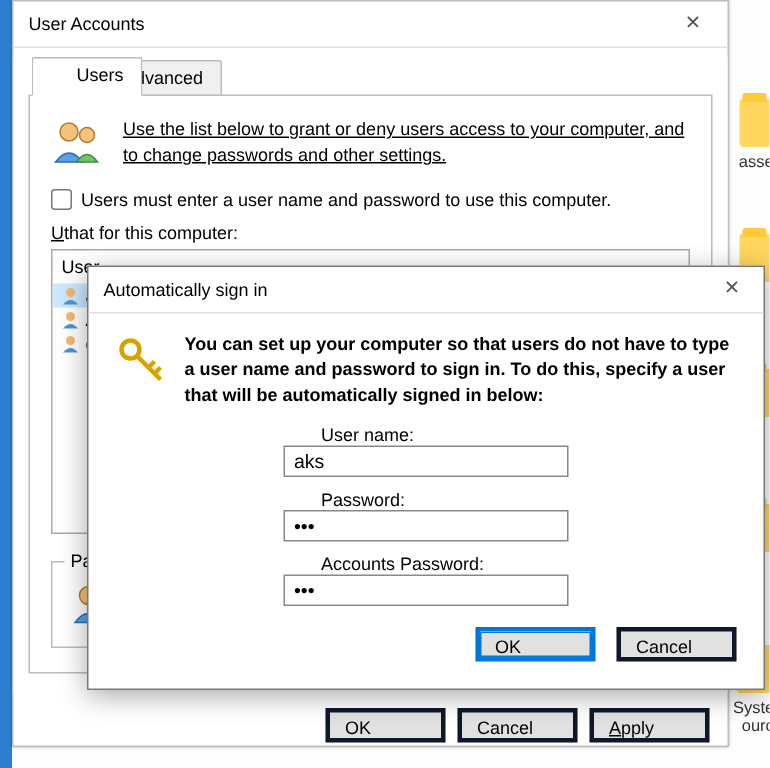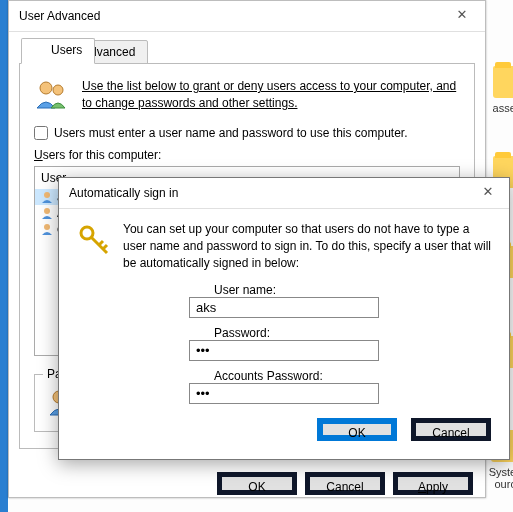--- a/index.html
+++ b/index.html
@@ -39,29 +39,29 @@
   .listbox-header { padding: 4px 6px; font-size: 12px; }
   .listbox-row { display: flex; align-items: center; gap: 3px; padding: 1px 5px; }
   .listbox-row.sel { background: #cce8ff; }
   .usericon { width: 14px; height: 14px; display: inline-block; }
 
   .pwbox { border: 1px solid #bbb; margin-top: 18px; padding: 12px 10px 14px; position: relative; background: #fff; }
   .pwbox-legend { position: absolute; top: -8px; left: 8px; background: #fff; padding: 0 4px; font-size: 12px; }
   .pwbox-body { display: flex; align-items: center; gap: 10px; }
 
   .ua-buttons { display: flex; justify-content: flex-end; gap: 8px; padding: 10px 12px 2px; }
-  .btn { min-width: 80px; height: 23px; border: 5px solid #0f172a; background: #e1e1e1; font-size: 12px; line-height: 21px; text-align: center; padding: 0 10px; cursor: default; }
+  .btn { min-width: 80px; height: 23px; border: 3px solid #0f172a; background: #e1e1e1; font-size: 12px; line-height: 21px; padding: 0 10px; cursor: default; }
   .btn.default { border-color: #0078d7; box-shadow: inset 0 0 0 1px #0078d7; }
   .btn.disabled { color: #a7a7a7; background: #f5f5f5; border-color: #d0d0d0; }
 
   
   .asi { position: absolute; left: 58px; top: 177px; width: 452px; border: 1px solid #777; background: #fff; box-shadow: 0 4px 18px rgba(0,0,0,.35); }
   .asi-titlebar { height: 30px; display: flex; align-items: center; padding: 0 4px 0 10px; font-size: 12px; }
   .asi-body { padding: 12px 18px 18px; font-size: 12px; }
-  .asi-intro { display: flex; gap: 12px; align-items: flex-start; line-height: 1.4; margin-bottom: 12px; }
+  .asi-intro { display: flex; gap: 12px; align-items: flex-start; line-height: 1.4; margin-bottom: 12px; font-weight: bold; }
   .asi-intro svg { flex-shrink: 0; margin-top: 2px; }
   .frow { display: flex; align-items: center; margin: 8px 0; flex-direction: column; }
   .frow label { width: 140px; }
   .frow input { flex: 1; height: 24px; border: 1px solid #888; padding: 2px 6px; font-size: 13px; }
   .asi-buttons { display: flex; justify-content: flex-end; gap: 14px; margin-top: 14px; }
 
   .sep { border-top: 1px solid #e0e0e0; margin: 0; }
 </style>
 </head>
 <body>
@@ -82,21 +82,21 @@
 <div class="folder" style="left:483px; top:336px">
   <div class="folder-icon"></div>
 </div>
 <div class="folder" style="left:475px; top:430px; width:72px">
   <div class="folder-icon"></div>
   <div>SystemR ources</div>
 </div>
 
 <div class="ua-window">
   <div class="ua-titlebar">
-    <span class="ua-title">User Advanced</span>
+    <span class="ua-title">User Accounts</span>
     <span class="close-btn">✕</span>
   </div>
   <div class="sep"></div>
 
   <div class="ua-body">
     <div class="tabs">
       <div class="tab active t1">Users</div>
       <div class="tab t2">Advanced</div>
     </div>
 
@@ -109,21 +109,21 @@
           <path d="M17 30 q7 -10 14 0 z" fill="#76c06e" stroke="#3e8e3e"></path>
         </svg>
         <div>Use the list below to grant or deny users access to your computer, and to change passwords and other settings.</div>
       </div>
 
       <label class="chkrow">
         <input type="checkbox" style="">
         <span>Users must enter a user name and password to use this computer.</span>
       </label>
 
-      <div class="listlabel"><u>U</u><span>sers for this computer:</span></div>
+      <div class="listlabel"><u>U</u><span>that for this computer:</span></div>
       <div class="listbox">
         <div class="listbox-header">User</div>
         <div class="listbox-row sel">
           <svg class="usericon" viewBox="0 0 14 14">
               <circle cx="7" cy="5" r="3" fill="#f1b974"></circle>
               <path d="M2 13 q5 -6 10 0 z" fill="#4f93dd"></path>
             </svg>
           <span>aks</span>
         </div>
         <div class="listbox-row">

